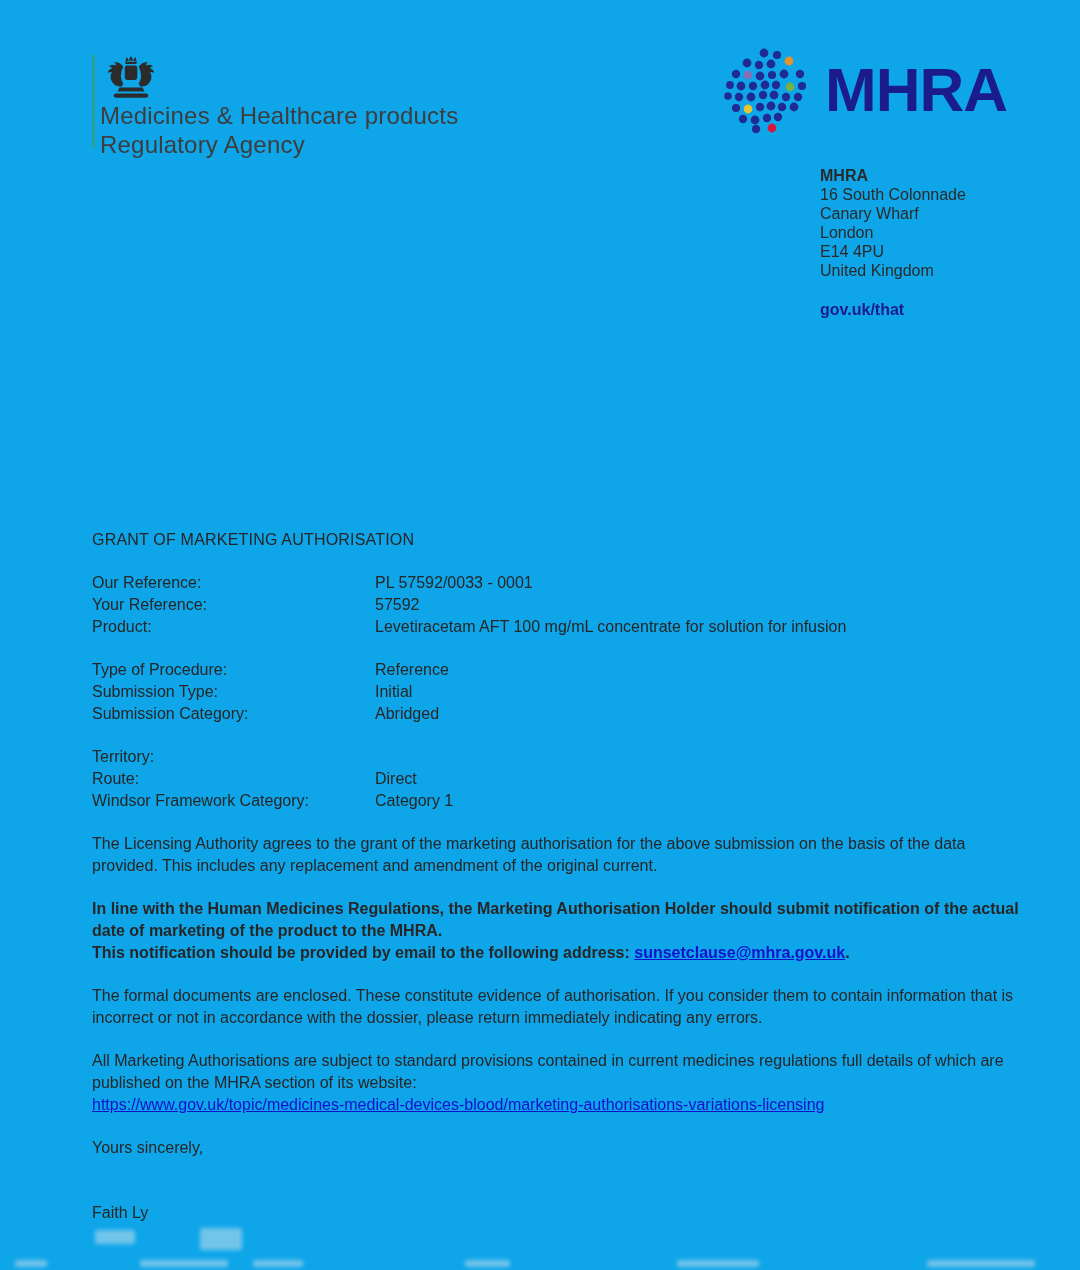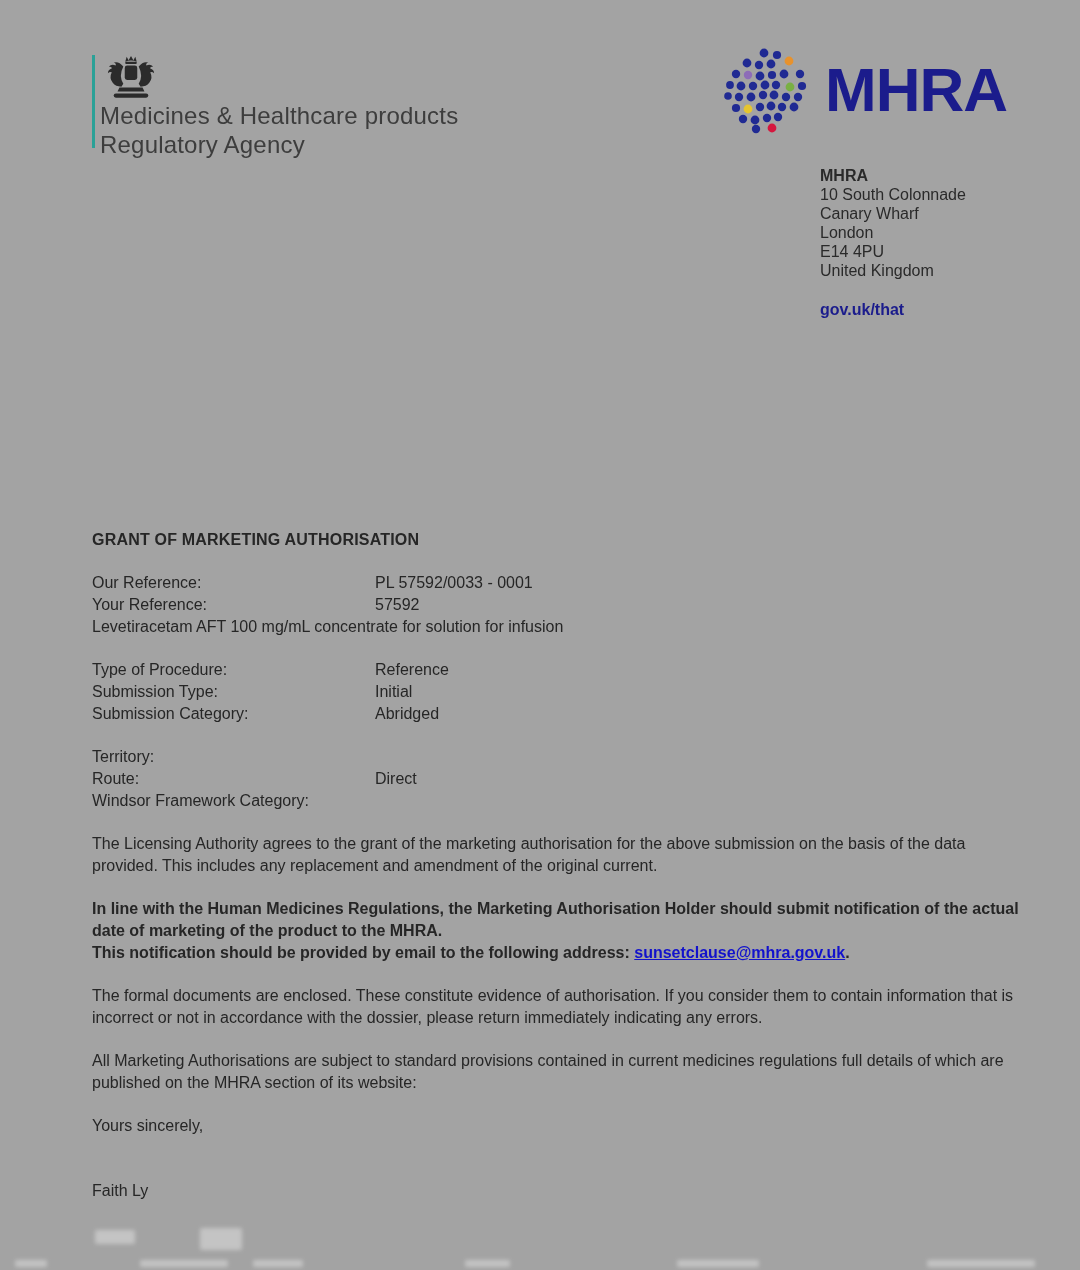--- a/index.html
+++ b/index.html
@@ -1,42 +1,42 @@
 <!DOCTYPE html>
 <html><head>
 <meta charset="utf-8">
 <style>
   * { margin: 0; padding: 0; box-sizing: border-box; }
   html, body { background: #ffffff; }
   body {
     width: 1080px; height: 1270px; position: relative; overflow: hidden;
     font-family: "Liberation Sans", sans-serif; color: #262626;
   }
-  .page { position: absolute; inset: 0; background: #a3a3a3; }
+  .page { position: absolute; inset: 0; background: #0ea5e9; }
 
   
   .brand { position: absolute; left: 92px; top: 55px; width: 470px; }
   .brand-bar { position: absolute; left: 0; top: 0; width: 3px; height: 93px; background: #2aa197; }
   .crest { position: absolute; left: 8px; top: -2px; }
   .brand-text { position: absolute; left: 8px; top: 46px; width: 460px;
     font-size: 24px; line-height: 29px; color: #3d3d3d; letter-spacing: 0.2px; }
 
   
   .mhra-logo { position: absolute; left: 723px; top: 44px; display: flex; align-items: center; }
   .mhra-word { font-size: 62px; font-weight: bold; color: #1b1c8c; letter-spacing: -1px; margin-left: 10px; margin-top: -4px; }
   .dot { fill: #202a93; }
 
   
   .address { position: absolute; left: 820px; top: 166px; font-size: 16px; line-height: 19px; color: #2a2a2a; }
   .addr-name { font-weight: bold; }
   .gov-link { display: inline-block; margin-top: 20px; font-weight: bold; color: #1b1c8c; text-decoration: none; }
 
   
   .letter-body { position: absolute; left: 92px; top: 529px; width: 932px; font-size: 16px; line-height: 22px; color: #262626; }
-  .heading { font-size: 16px; font-weight: bold; letter-spacing: 0.2px; }
+  .heading { font-size: 16px; font-weight: normal; letter-spacing: 0.2px; }
   .kv-block { margin-top: 21px; }
   .kv-row { display: flex; }
   .kv-label { width: 283px; flex: 0 0 283px; }
   .kv-value { flex: 1; }
   .para { margin-top: 21px; }
   .bold { font-weight: bold; }
   a.link { color: #1212cc; }
   .signatory { margin-top: 43px; }
 
   
@@ -107,41 +107,42 @@
           <circle class="dot" cx="55" cy="73" r="4.2"></circle>
         <circle class="dot" cx="33" cy="85" r="4.2"></circle>
           <circle cx="49" cy="84" r="4.4" fill="#d5173e"></circle>
       </g>
     </svg>
     <div class="mhra-word">MHRA</div>
   </div>
 
   <div class="address">
     <div class="addr-name">MHRA</div>
-    <div>10 South Colonnade</div>
+    <div>16 South Colonnade</div>
     <div>Canary Wharf</div>
     <div>London</div>
     <div>E14 4PU</div>
     <div>United Kingdom</div>
     <a href="#" class="gov-link">gov.uk/that</a>
   </div>
 
   <div class="letter-body">
     <div class="heading">GRANT OF MARKETING AUTHORISATION</div>
 
     <div class="kv-block">
       <div class="kv-row">
         <span class="kv-label">Our Reference:</span>
         <span class="kv-value">PL 57592/0033 - 0001</span>
       </div>
       <div class="kv-row">
         <span class="kv-label">Your Reference:</span>
         <span class="kv-value">57592</span>
       </div>
       <div class="kv-row">
+        <span class="kv-label">Product:</span>
         <span class="kv-value">Levetiracetam AFT 100 mg/mL concentrate for solution for infusion</span>
       </div>
     </div>
 
     <div class="kv-block">
       <div class="kv-row">
         <span class="kv-label">Type of Procedure:</span>
         <span class="kv-value">Reference</span>
       </div>
       <div class="kv-row">
@@ -157,34 +158,36 @@
     <div class="kv-block">
       <div class="kv-row">
         <span class="kv-label">Territory:</span>
       </div>
       <div class="kv-row">
         <span class="kv-label">Route:</span>
         <span class="kv-value">Direct</span>
       </div>
       <div class="kv-row">
         <span class="kv-label">Windsor Framework Category:</span>
+        <span class="kv-value">Category 1</span>
       </div>
     </div>
 
     <p class="para">The Licensing Authority agrees to the grant of the marketing authorisation for the above submission on the basis of the data provided. This includes any replacement and amendment of the original current.</p>
 
     <p class="para bold">
       <span>In line with the Human Medicines Regulations, the Marketing Authorisation Holder should submit notification of the actual date of marketing of the product to the MHRA.</span><br>
       <span>This notification should be provided by email to the following address: </span><a href="#" class="link bold">sunsetclause@mhra.gov.uk</a><span>.</span>
     </p>
 
     <p class="para">The formal documents are enclosed. These constitute evidence of authorisation. If you consider them to contain information that is incorrect or not in accordance with the dossier, please return immediately indicating any errors.</p>
 
     <p class="para">
       <span>All Marketing Authorisations are subject to standard provisions contained in current medicines regulations full details of which are published on the MHRA section of its website:</span><br>
+      <a href="#" class="link">https://www.gov.uk/topic/medicines-medical-devices-blood/marketing-authorisations-variations-licensing</a>
     </p>
 
     <p class="para">Yours sincerely,</p>
 
     <p class="para signatory">Faith Ly</p>
   </div>
 
   <div class="artifact" style="left:95px;  top:1230px; width:40px;  height:14px;"></div>
   <div class="artifact" style="left:200px; top:1228px; width:42px;  height:22px;"></div>
   <div class="artifact" style="left:15px;  top:1260px; width:32px;  height:7px;"></div>

